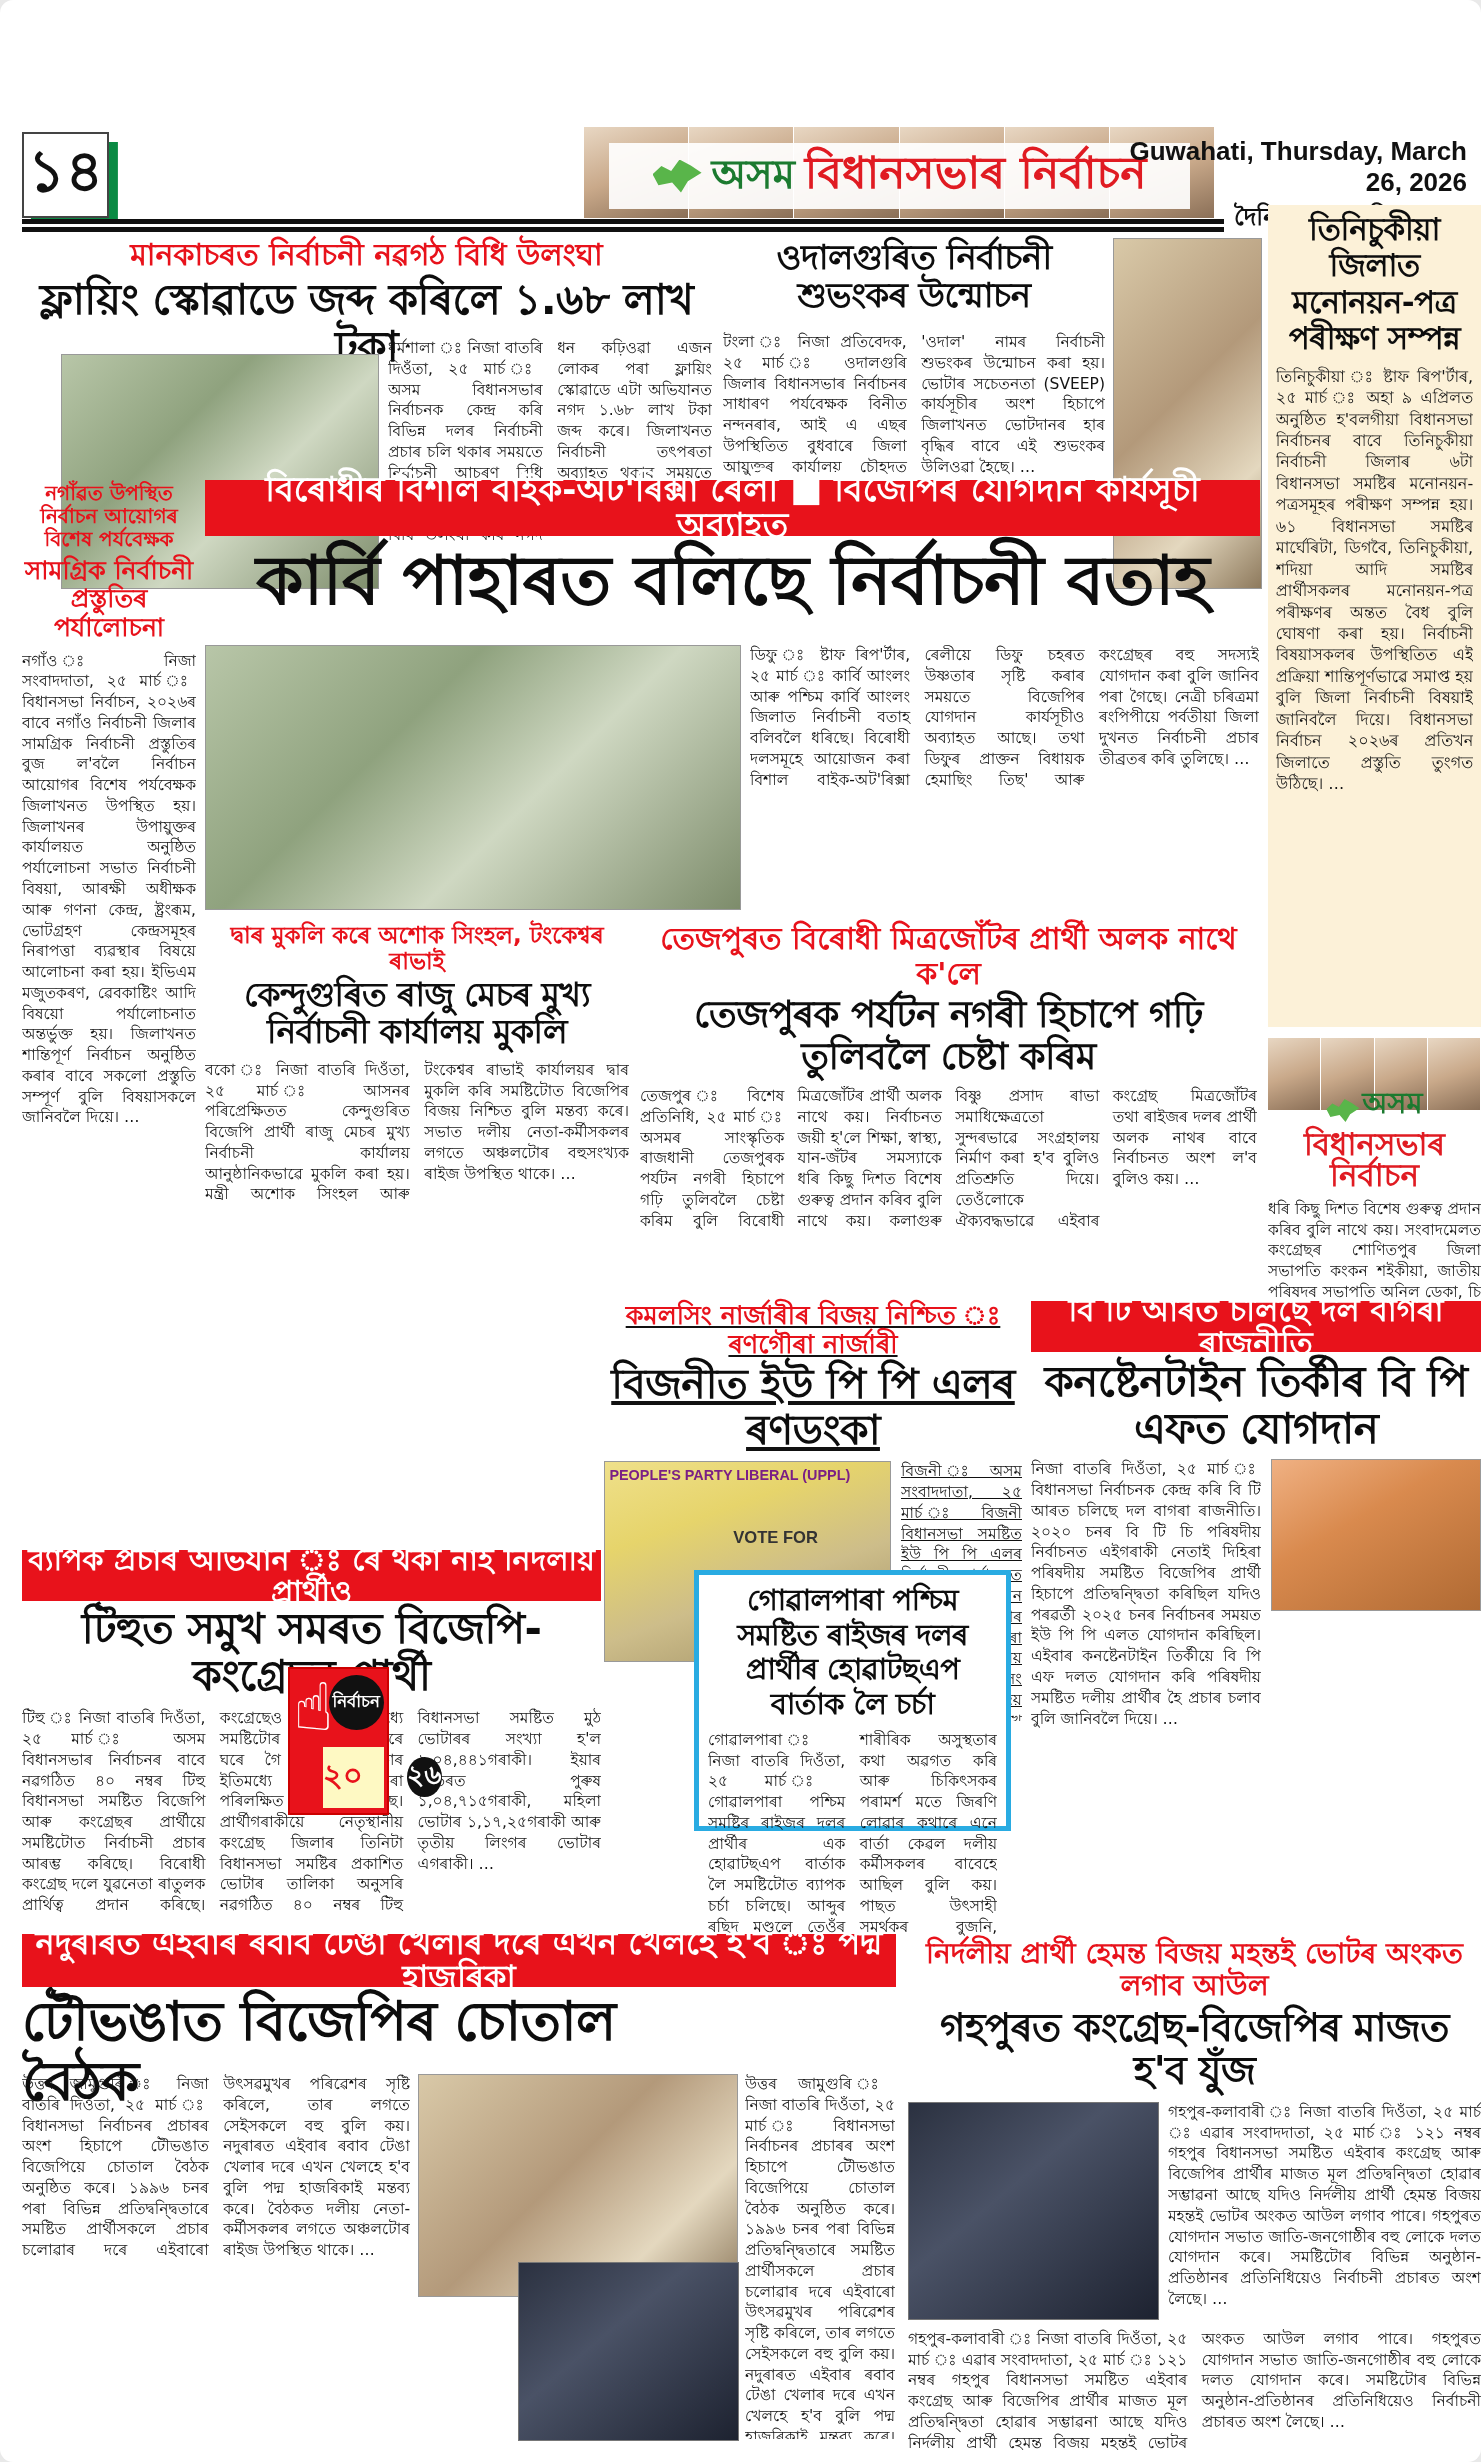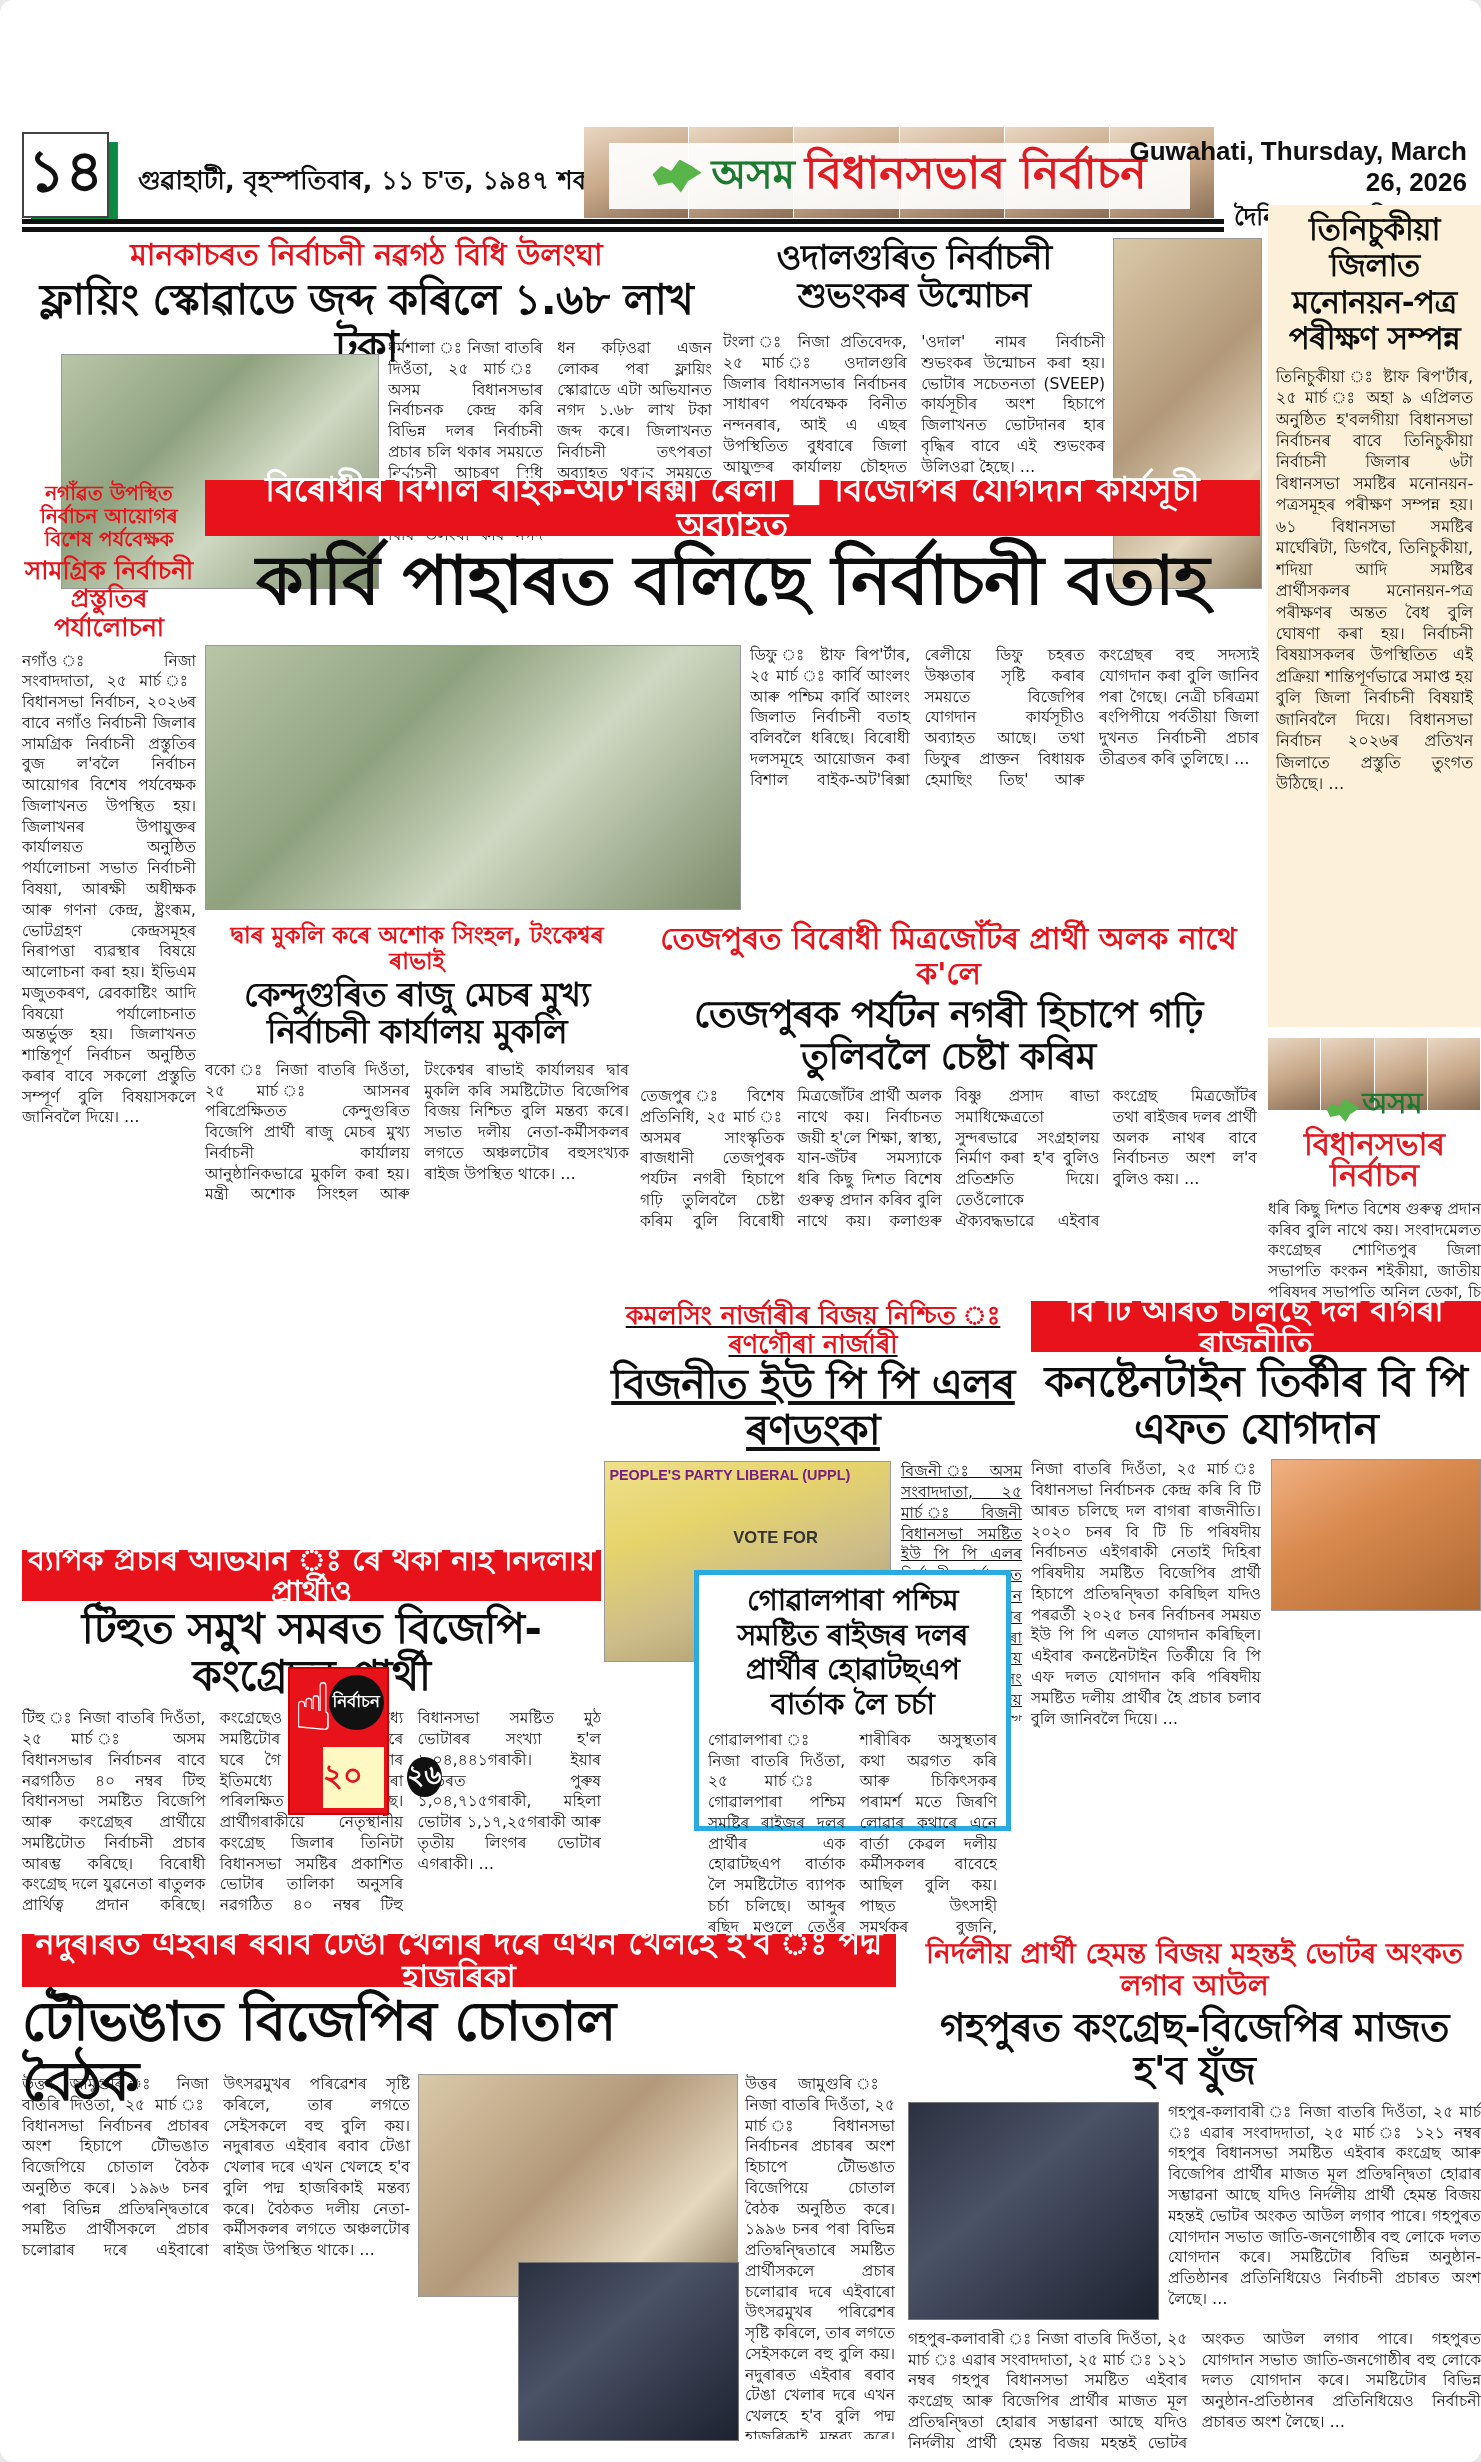--- a/index.html
+++ b/index.html
@@ -32,21 +32,20 @@
   .blue-box{border:5.5px solid #29abe2;background:#fff;}
 </style>
 </head>
 <body>
 
 <div id="page">
 
   <div class="abs" style="left:22px;top:132px;width:83px;height:82px;background:#fff;border:2.2px solid #444;box-shadow:8.9px 10px 0 #0a8a43;display:flex;align-items:center;justify-content:center;">
     <span style="font-size:58px;font-weight:bold;">১৪</span>
   </div>
-  <div class="abs" style="left:138px;top:161px;font-size:25.5px;font-weight:bold;">গুৱাহাটী, বৃহস্পতিবাৰ, ১১ চ'ত, ১৯৪৭ শক</div>
 
   <div class="abs" style="left:584px;top:127px;width:631px;height:91px;display:flex;">
     <div class="facepic"></div>
     <div class="facepic"></div>
     <div class="facepic"></div>
     <div class="facepic"></div>
     <div class="facepic"></div>
     <div class="facepic"></div>
   </div>
   <div class="abs" style="left:609px;top:143px;width:581px;height:66px;background:rgba(255,255,255,.92);display:flex;align-items:center;justify-content:center;gap:10px;">

